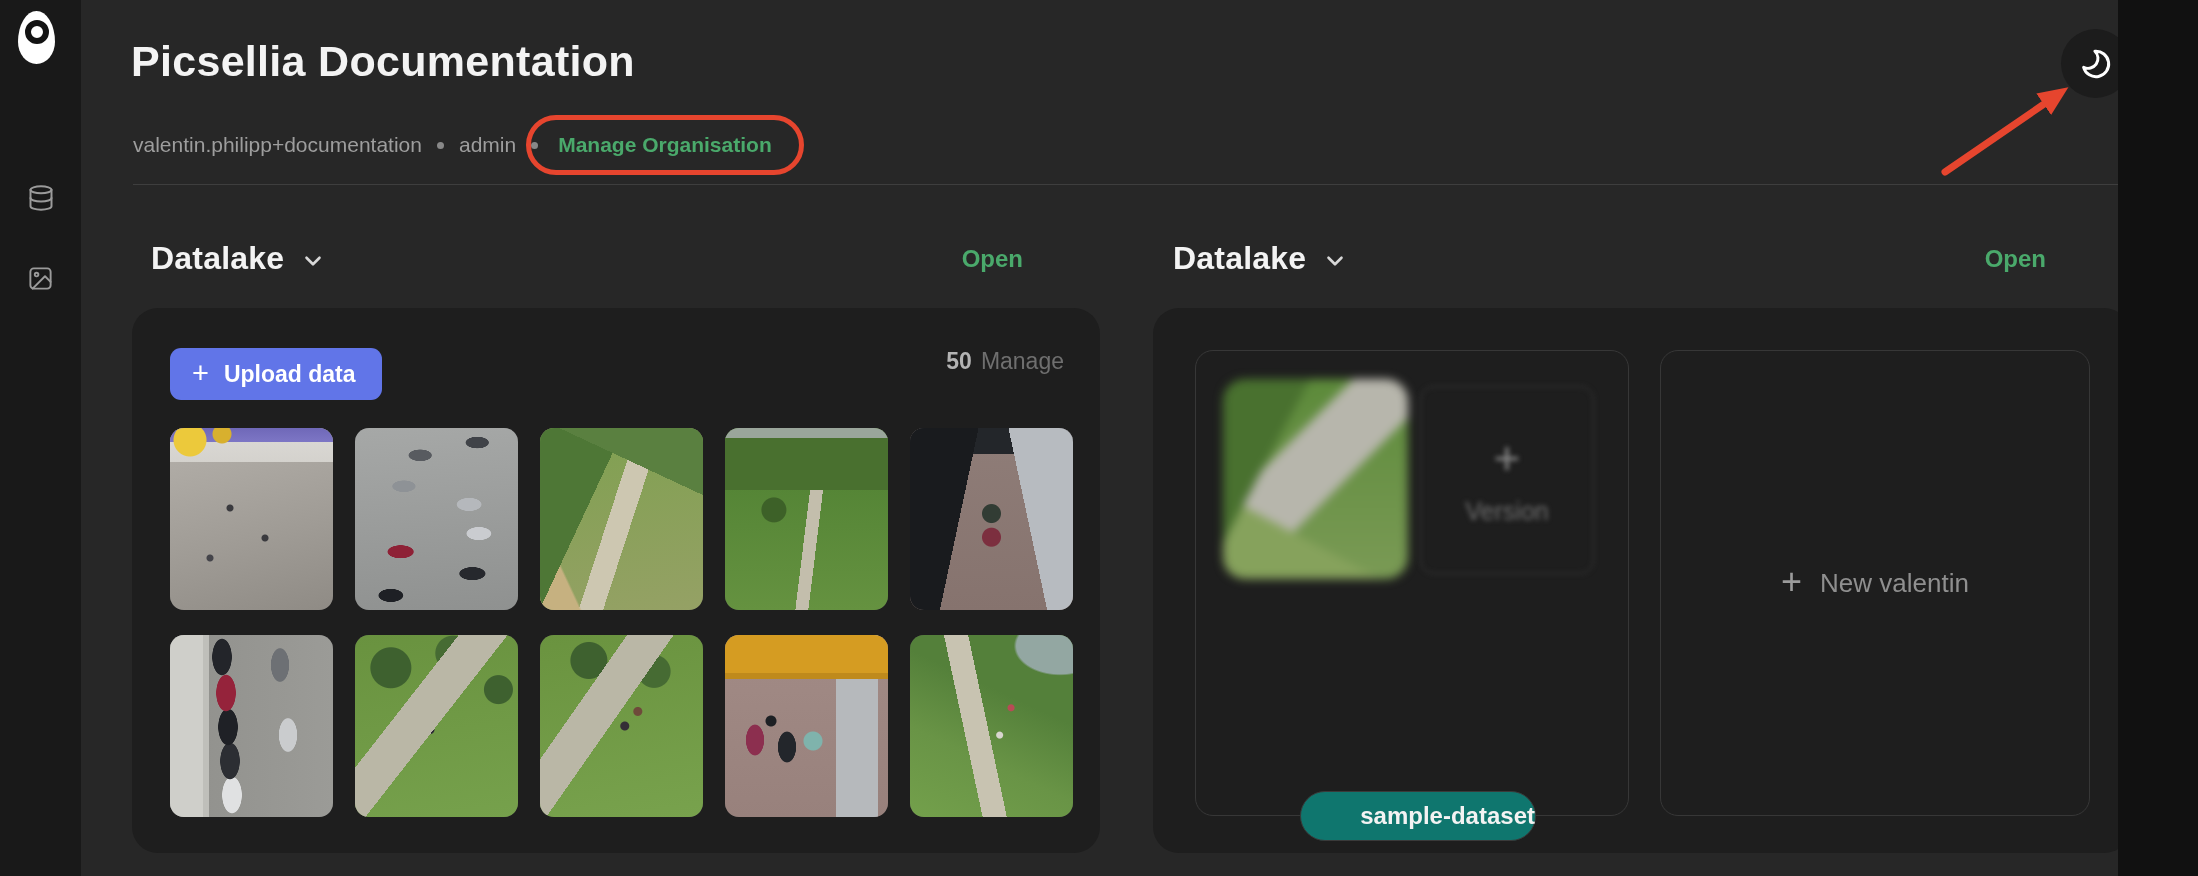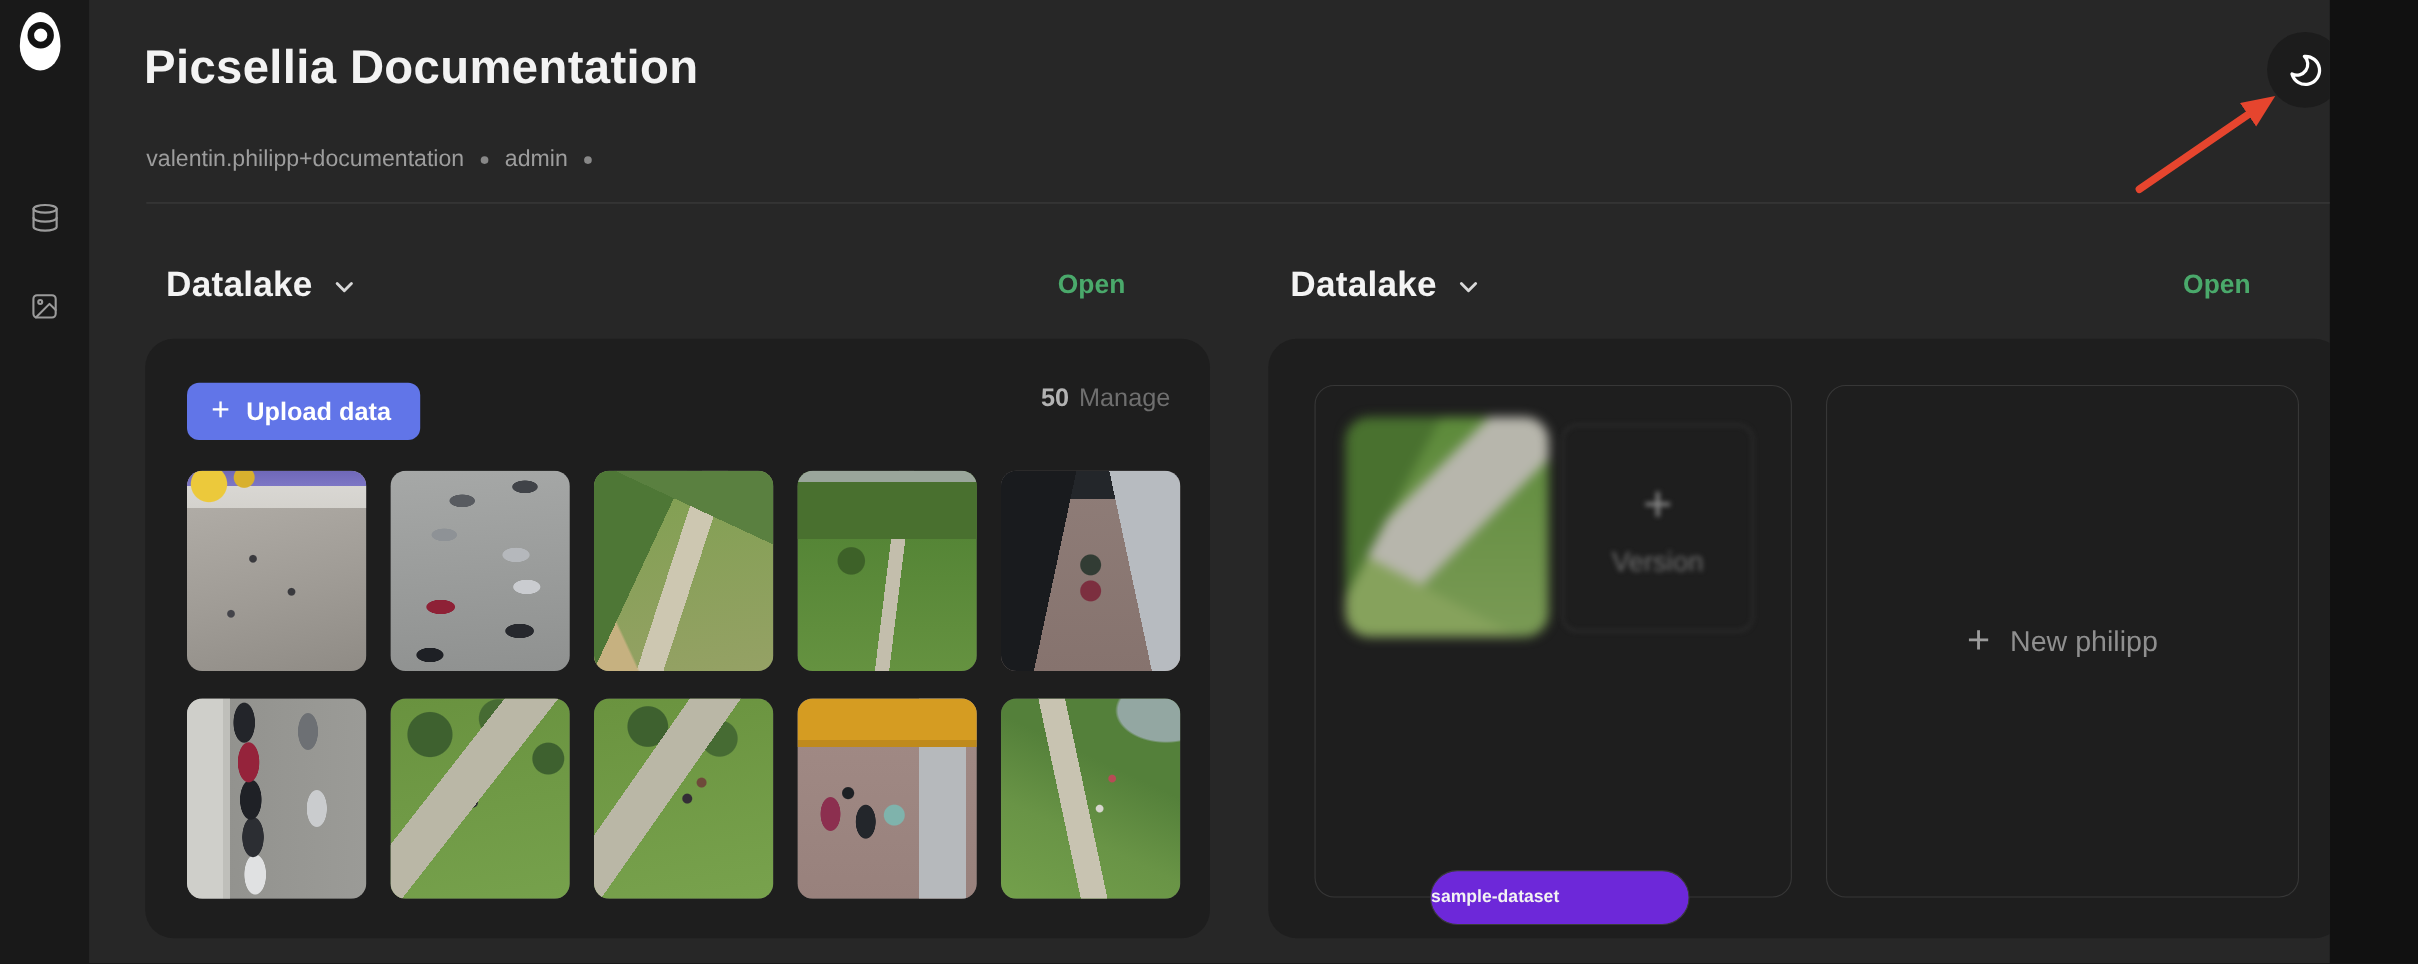--- a/index.html
+++ b/index.html
@@ -78,23 +78,23 @@
   #card-new{left:507px;width:430px;display:flex;align-items:center;justify-content:center;gap:18px;
         color:#8f8f8f;font-size:26px;}
   .new-plus{font-size:36px;color:#9b9b9b;line-height:1;margin-top:-3px;}
   .ds-thumb{position:absolute;left:27px;top:28px;width:185px;height:200px;border-radius:22px;
         filter:blur(5px);}
   .version-zone{position:absolute;left:224px;top:35px;width:174px;height:188px;border:1px solid #3c3c3c;
         border-radius:14px;display:flex;flex-direction:column;align-items:center;justify-content:center;
         gap:16px;filter:blur(2.5px);cursor:pointer;}
   .version-plus{font-size:46px;color:#8a8a8a;line-height:1;}
   .version-label{font-size:25px;color:var(--dim);}
-  .name-pill{position:absolute;left:104px;top:440px;width:236px;height:50px;background:#6d28d9;
+  .name-pill{position:absolute;left:104px;top:440px;width:236px;height:50px;background:#0f766e;
         border:1px solid var(--border);border-radius:25px;display:flex;align-items:center;
-        justify-content:flex-start;font-size:16px;font-weight:700;color:var(--text);z-index:3;}
+        justify-content:flex-end;font-size:24px;font-weight:700;color:var(--text);z-index:3;}
 
   
   .theme-toggle{position:absolute;left:2061px;top:29px;width:69px;height:69px;border-radius:50%;
         background:#1c1c1c;border:none;display:flex;align-items:center;justify-content:center;cursor:pointer;}
   .theme-toggle svg{transform:scaleX(-1) rotate(10deg);}
   .right-edge-card{position:absolute;left:2183px;top:38px;width:90px;height:880px;
         border:1px solid #3f3f3f;border-radius:26px;background:#252525;}
   .annotation-arrow{position:absolute;left:1933px;top:78px;pointer-events:none;}
 </style>
 </head>
@@ -126,20 +126,23 @@
     </div>
   </aside>
 
   <h1 class="page-title">Picsellia Documentation</h1>
 
   <div class="breadcrumb">
     <span>valentin.philipp+documentation</span>
     <span class="dot"></span>
     <span>admin</span>
     <span class="dot"></span>
+    <span class="annotation-ring">
+      <a class="manage-link">Manage Organisation</a>
+    </span>
   </div>
 
   <div class="divider"></div>
 
   <div class="section-head" id="datalake-head">
     <span class="section-title">Datalake</span>
     <span class="chevron">
       <svg width="26" height="26" viewBox="0 0 24 24" fill="none" stroke="#d8d8d8" stroke-width="2.4" stroke-linecap="round" stroke-linejoin="round">
           <path d="M6 9l6 6 6-6"></path>
         </svg>
@@ -206,21 +209,21 @@
       <div class="version-zone">
         <span class="version-plus">+</span>
         <span class="version-label">Version</span>
       </div>
       <div class="name-pill">
         <span>sample-dataset</span>
       </div>
     </div>
     <div class="ds-card" id="card-new">
       <span class="new-plus">+</span>
-      <span>New philipp</span>
+      <span>New valentin</span>
     </div>
   </section>
 
   <div class="right-edge-card"></div>
 
   <button class="theme-toggle">
     <span style="display:flex;">
       <svg width="34" height="34" viewBox="0 0 24 24" fill="none" stroke="#ffffff" stroke-width="2.1" stroke-linecap="round" stroke-linejoin="round">
         <path d="M21 12.79A9 9 0 1 1 11.21 3 7 7 0 0 0 21 12.79z"></path>
       </svg>

